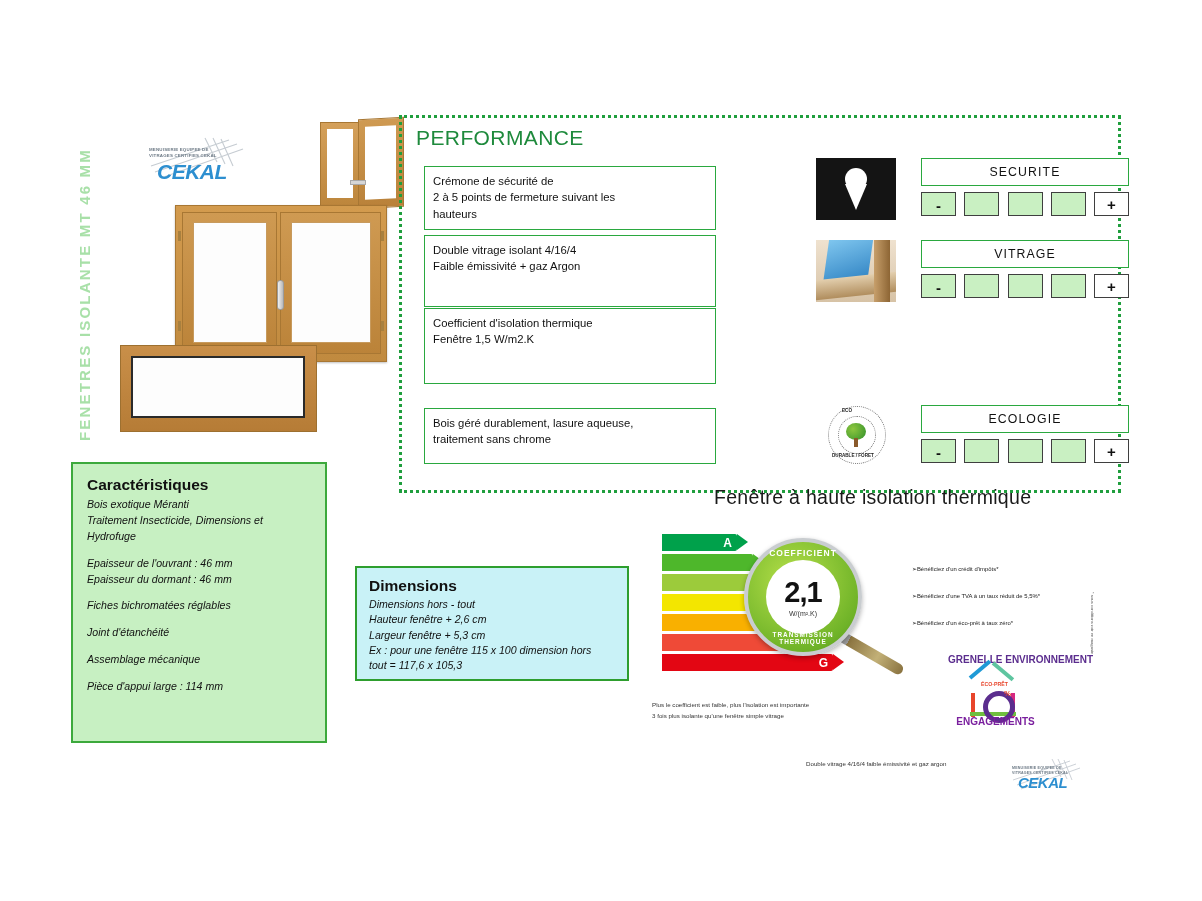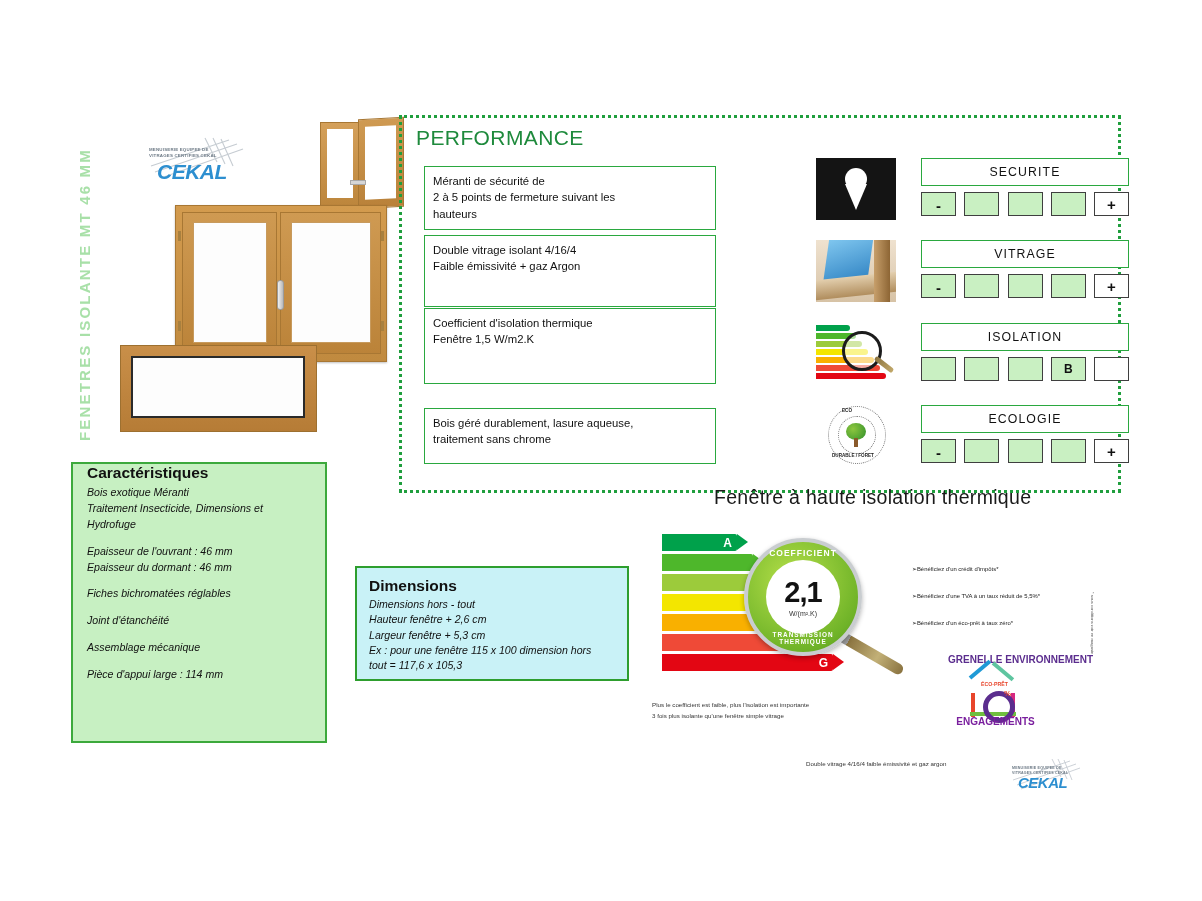--- a/index.html
+++ b/index.html
@@ -110,21 +110,21 @@
       border:1px dotted #777;}
   .eco .tree{position:absolute;left:30px;top:18px;width:20px;height:17px;border-radius:50%;
       background:radial-gradient(circle at 35% 35%,#8dc63f,#2f8f2a);}
   .eco .trunk{position:absolute;left:38px;top:33px;width:4px;height:9px;background:#8a5a2b;}
   .eco .t1,.eco .t2{position:absolute;font-size:4.6px;font-weight:bold;color:#222;white-space:nowrap;}
   .eco .t1{left:26px;top:3px;}
   .eco .t2{left:16px;top:48px;}
 
   
   .carac{position:absolute;left:71px;top:462px;width:256px;height:281px;
-      border:2px solid #3ca93c;background:#c7f0c2;box-sizing:border-box;padding:0 14px;}
+      border:2px solid #3ca93c;background:#c7f0c2;box-sizing:border-box;padding:12px 14px;}
   .carac h3{margin:0 0 3px 0;font-size:15.5px;color:#111;font-weight:bold;}
   .carac p{margin:0;font-size:10.6px;font-style:italic;color:#111;line-height:1.5;}
   .carac .gap{height:11px;}
 
   
   .dims{position:absolute;left:355px;top:566px;width:274px;height:115px;
       border:2px solid #2e9e2e;background:#c9f2f7;box-sizing:border-box;padding:9px 12px;}
   .dims h3{margin:0 0 2px 0;font-size:15.5px;color:#111;font-weight:bold;}
   .dims p{margin:0;font-size:10.6px;font-style:italic;color:#111;line-height:1.45;}
 
@@ -233,21 +233,21 @@
     </div>
     <div class="win-low">
       <div class="inner"></div>
     </div>
   </div>
 
   <div class="perf">
     <div class="perf-title">PERFORMANCE</div>
 
     <div class="pbox" style="left:22px;top:48px;width:292px;height:64px;">
-      <div class="l">Méranti de sécurité de</div>
+      <div class="l">Crémone de sécurité de</div>
       <div class="l">2 à  5 points de fermeture suivant les</div>
       <div class="l">hauteurs</div>
     </div>
     <div class="pbox" style="left:22px;top:117px;width:292px;height:72px;">
       <div class="l">Double vitrage isolant 4/16/4</div>
       <div class="l">Faible émissivité + gaz Argon</div>
     </div>
     <div class="pbox" style="left:22px;top:190px;width:292px;height:76px;">
       <div class="l">Coefficient d'isolation thermique</div>
       <div class="l">Fenêtre 1,5  W/m2.K</div>
@@ -285,42 +285,20 @@
       <div class="rlabel">VITRAGE</div>
       <div class="rboxes">
         <div class="rbx minus">-</div>
         <div class="rbx"></div>
         <div class="rbx"></div>
         <div class="rbx"></div>
         <div class="rbx pm">+</div>
       </div>
     </div>
 
-    <div class="rrow" style="left:414px;top:205px;width:314px;height:62px;">
-      <div class="rthumb">
-        <div class="en">
-          <div class="bar" style="top:2px;width:34px;background:#00a14b;"></div>
-          <div class="bar" style="top:10px;width:40px;background:#4eb72b;"></div>
-          <div class="bar" style="top:18px;width:46px;background:#9ccb3b;"></div>
-          <div class="bar" style="top:26px;width:52px;background:#f3e600;"></div>
-          <div class="bar" style="top:34px;width:58px;background:#f9b000;"></div>
-          <div class="bar" style="top:42px;width:64px;background:#ef4a37;"></div>
-          <div class="bar" style="top:50px;width:70px;background:#e30613;"></div>
-          <div class="mag"></div>
-        </div>
-      </div>
-      <div class="rlabel">ISOLATION</div>
-      <div class="rboxes">
-        <div class="rbx"></div>
-        <div class="rbx"></div>
-        <div class="rbx"></div>
-        <div class="rbx">B</div>
-        <div class="rbx empty"></div>
-      </div>
-    </div>
 
     <div class="rrow" style="left:414px;top:287px;width:314px;height:62px;">
       <div class="rthumb">
         <div class="eco">
           <div class="c1"></div>
             <div class="c2"></div>
           <div class="tree"></div>
             <div class="trunk"></div>
           <div class="t1">ECO</div>
             <div class="t2">DURABLE / FORET</div>

